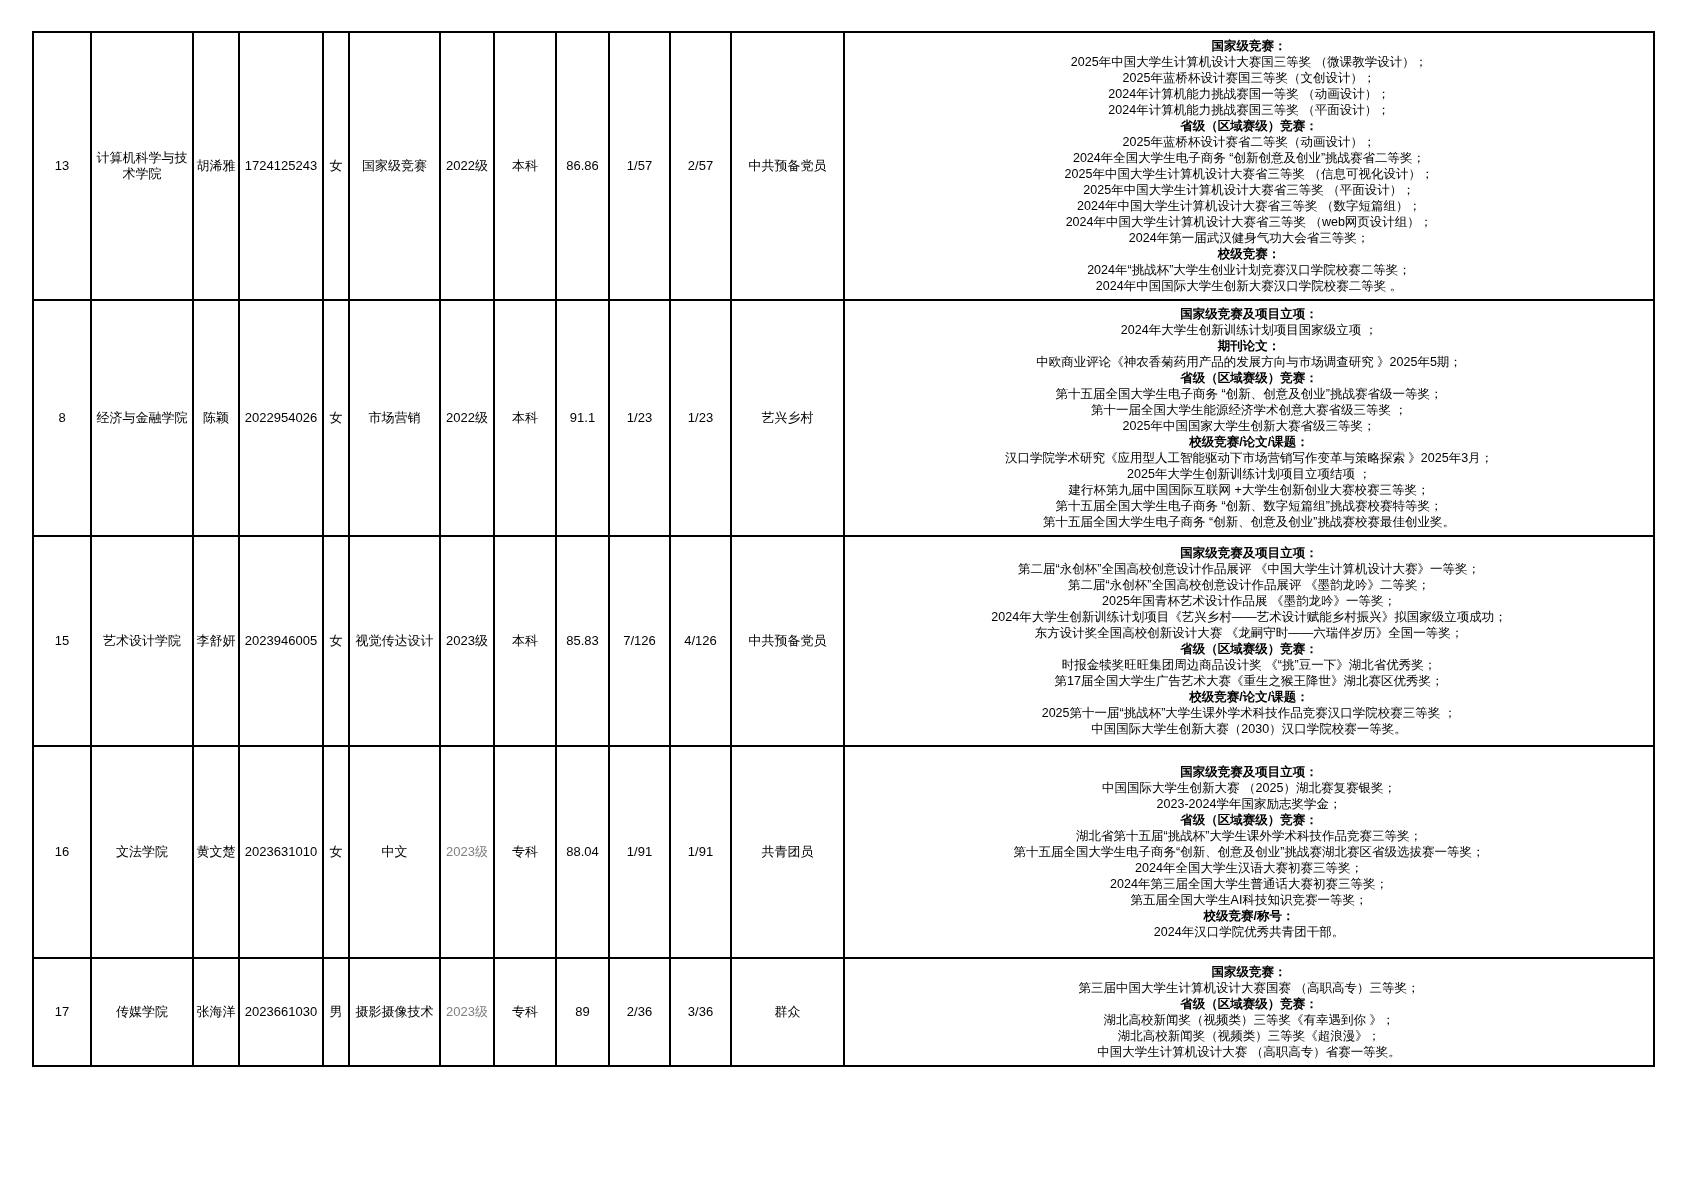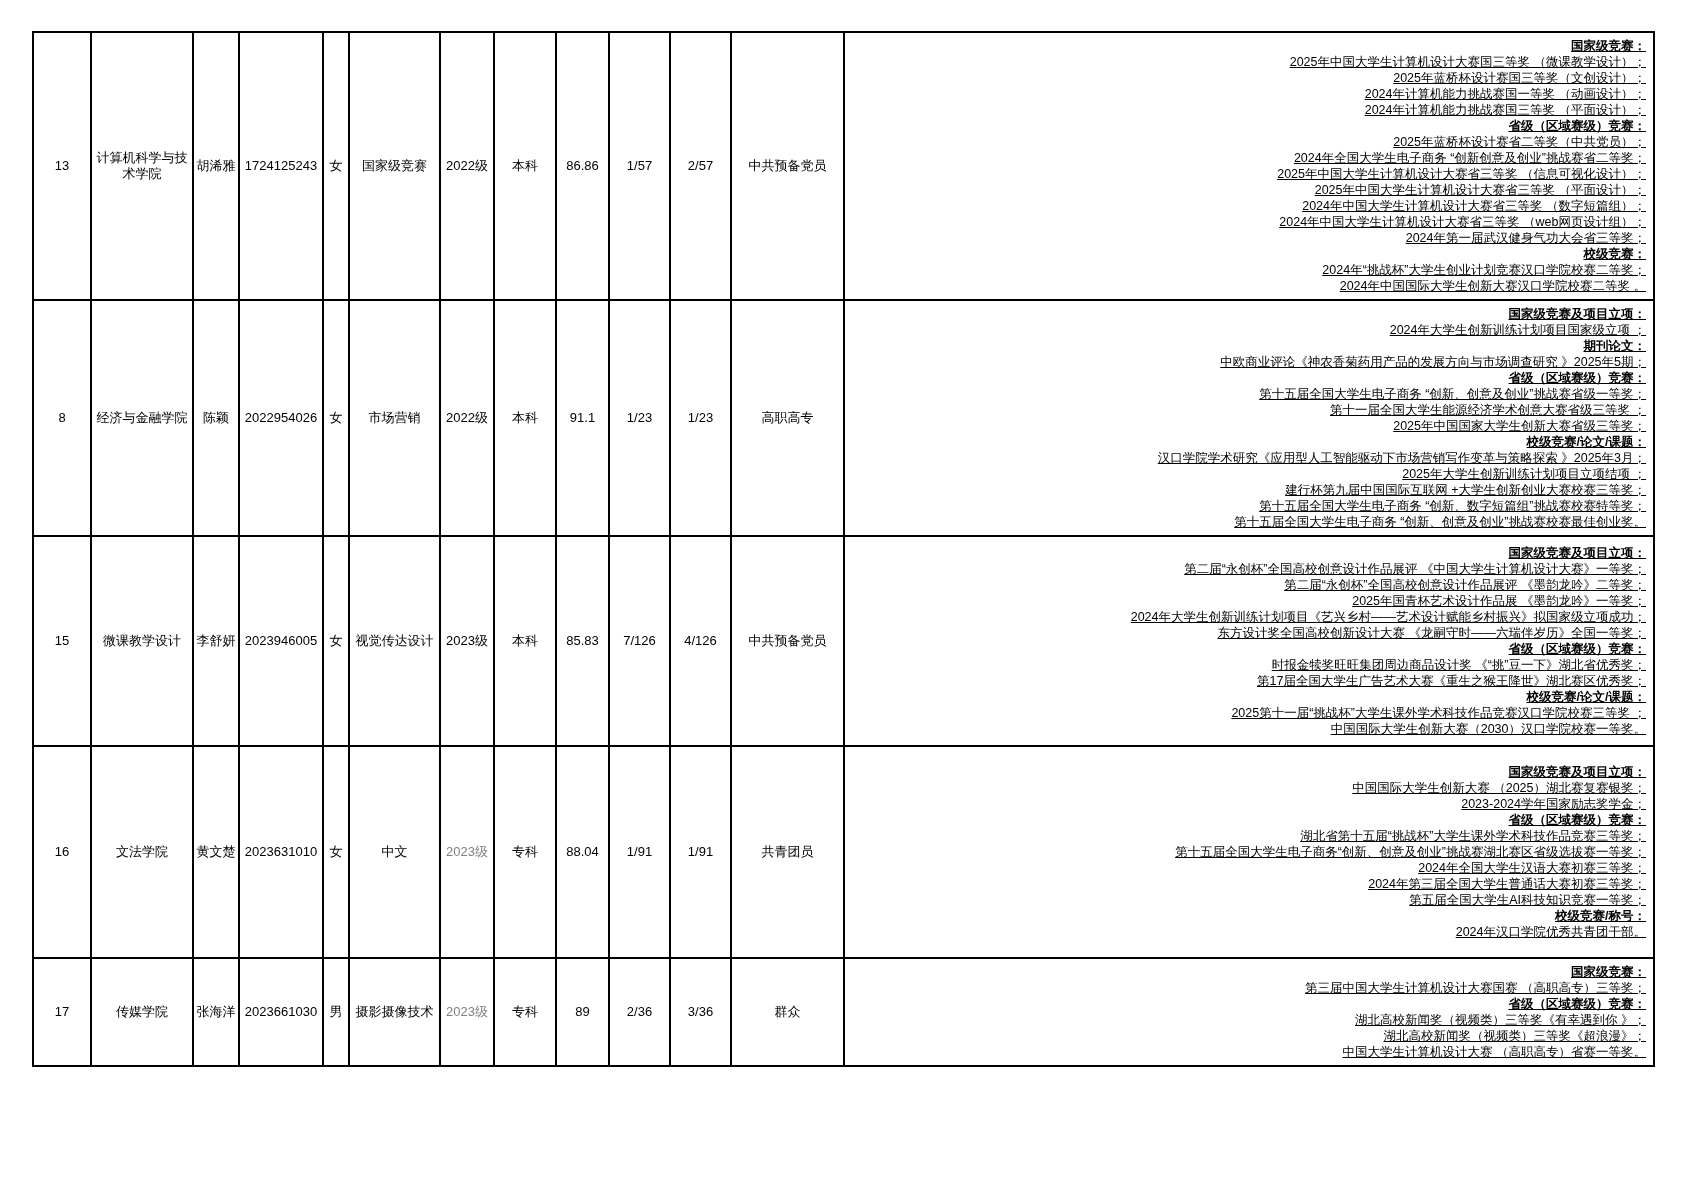--- a/index.html
+++ b/index.html
@@ -25,25 +25,24 @@
     border:2px solid var(--border-color);
     text-align:center;
     vertical-align:middle;
     font-size:13px;
     line-height:16px;
     padding:2px;
     overflow:hidden;
     word-break:break-all;
   }
   table.award-table td.awards{
-    text-align:right;
+    text-align:center;
     padding:3px 7px;
     font-size:12.5px;
     line-height:16px;
-    text-decoration:underline;
   }
   td.awards .hdr{font-weight:bold;}
   td.muted{color:var(--muted-color);}
   .row-0 td{height:260px;}
   .row-1 td{height:228px;}
   .row-2 td{height:202px;}
   .row-3 td{height:204px;}
   .row-4 td{height:100px;}
 </style>
 </head>
@@ -79,21 +78,21 @@
         <td>1/57</td>
         <td>2/57</td>
         <td>中共预备党员</td>
         <td class="awards">
           <div class="hdr">国家级竞赛：</div>
           <div class="line">2025年中国大学生计算机设计大赛国三等奖 （微课教学设计）；</div>
           <div class="line">2025年蓝桥杯设计赛国三等奖（文创设计）；</div>
           <div class="line">2024年计算机能力挑战赛国一等奖 （动画设计）；</div>
           <div class="line">2024年计算机能力挑战赛国三等奖 （平面设计）；</div>
           <div class="hdr">省级（区域赛级）竞赛：</div>
-          <div class="line">2025年蓝桥杯设计赛省二等奖（中共党员）；</div>
+          <div class="line">2025年蓝桥杯设计赛省二等奖（动画设计）；</div>
           <div class="line">2024年全国大学生电子商务 “创新创意及创业”挑战赛省二等奖；</div>
           <div class="line">2025年中国大学生计算机设计大赛省三等奖 （信息可视化设计）；</div>
           <div class="line">2025年中国大学生计算机设计大赛省三等奖 （平面设计）；</div>
           <div class="line">2024年中国大学生计算机设计大赛省三等奖 （数字短篇组）；</div>
           <div class="line">2024年中国大学生计算机设计大赛省三等奖 （web网页设计组）；</div>
           <div class="line">2024年第一届武汉健身气功大会省三等奖；</div>
           <div class="hdr">校级竞赛：</div>
           <div class="line">2024年“挑战杯”大学生创业计划竞赛汉口学院校赛二等奖；</div>
           <div class="line">2024年中国国际大学生创新大赛汉口学院校赛二等奖 。</div>
         </td>
@@ -103,41 +102,41 @@
         <td>经济与金融学院</td>
         <td>陈颖</td>
         <td>2022954026</td>
         <td>女</td>
         <td>市场营销</td>
         <td>2022级</td>
         <td>本科</td>
         <td>91.1</td>
         <td>1/23</td>
         <td>1/23</td>
-        <td>高职高专</td>
+        <td>艺兴乡村</td>
         <td class="awards">
           <div class="hdr">国家级竞赛及项目立项：</div>
           <div class="line">2024年大学生创新训练计划项目国家级立项 ；</div>
           <div class="hdr">期刊论文：</div>
           <div class="line">中欧商业评论《神农香菊药用产品的发展方向与市场调查研究 》2025年5期；</div>
           <div class="hdr">省级（区域赛级）竞赛：</div>
           <div class="line">第十五届全国大学生电子商务 “创新、创意及创业”挑战赛省级一等奖；</div>
           <div class="line">第十一届全国大学生能源经济学术创意大赛省级三等奖 ；</div>
           <div class="line">2025年中国国家大学生创新大赛省级三等奖；</div>
           <div class="hdr">校级竞赛/论文/课题：</div>
           <div class="line">汉口学院学术研究《应用型人工智能驱动下市场营销写作变革与策略探索 》2025年3月；</div>
           <div class="line">2025年大学生创新训练计划项目立项结项 ；</div>
           <div class="line">建行杯第九届中国国际互联网 +大学生创新创业大赛校赛三等奖；</div>
           <div class="line">第十五届全国大学生电子商务 “创新、数字短篇组”挑战赛校赛特等奖；</div>
           <div class="line">第十五届全国大学生电子商务 “创新、创意及创业”挑战赛校赛最佳创业奖。</div>
         </td>
       </tr>
       <tr class="row-2">
         <td>15</td>
-        <td>微课教学设计</td>
+        <td>艺术设计学院</td>
         <td>李舒妍</td>
         <td>2023946005</td>
         <td>女</td>
         <td>视觉传达设计</td>
         <td>2023级</td>
         <td>本科</td>
         <td>85.83</td>
         <td>7/126</td>
         <td>4/126</td>
         <td>中共预备党员</td>

